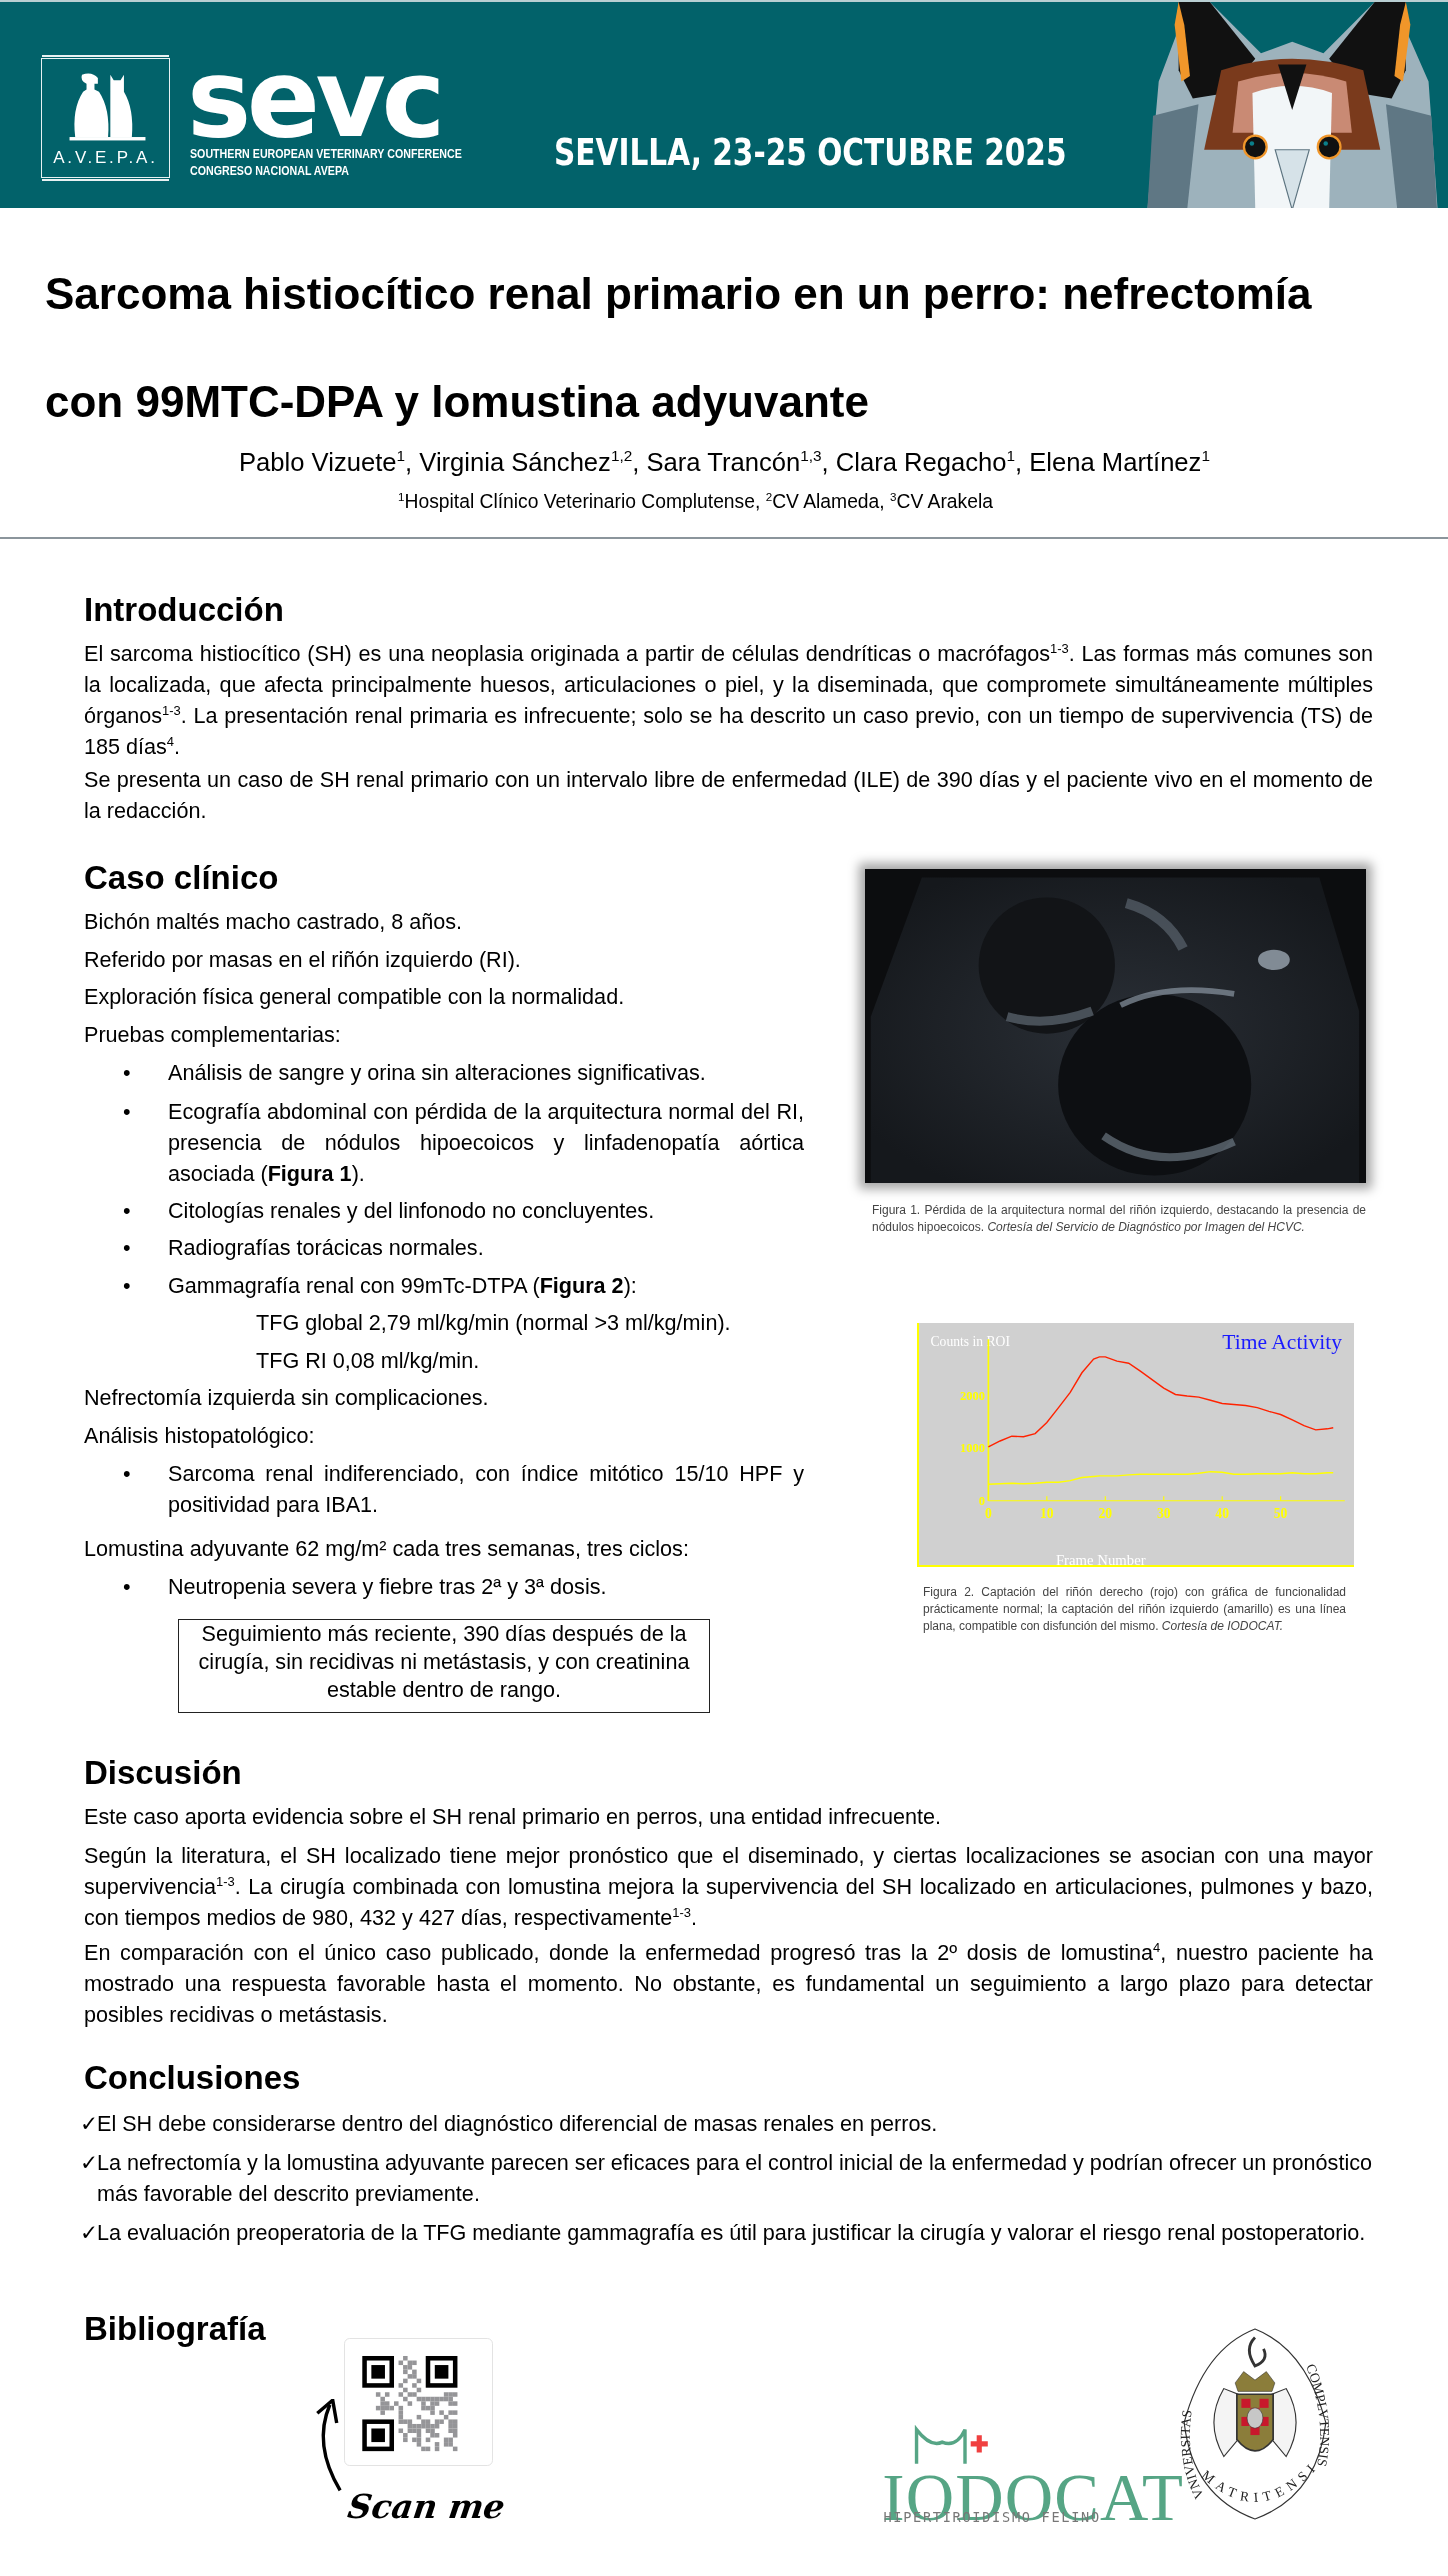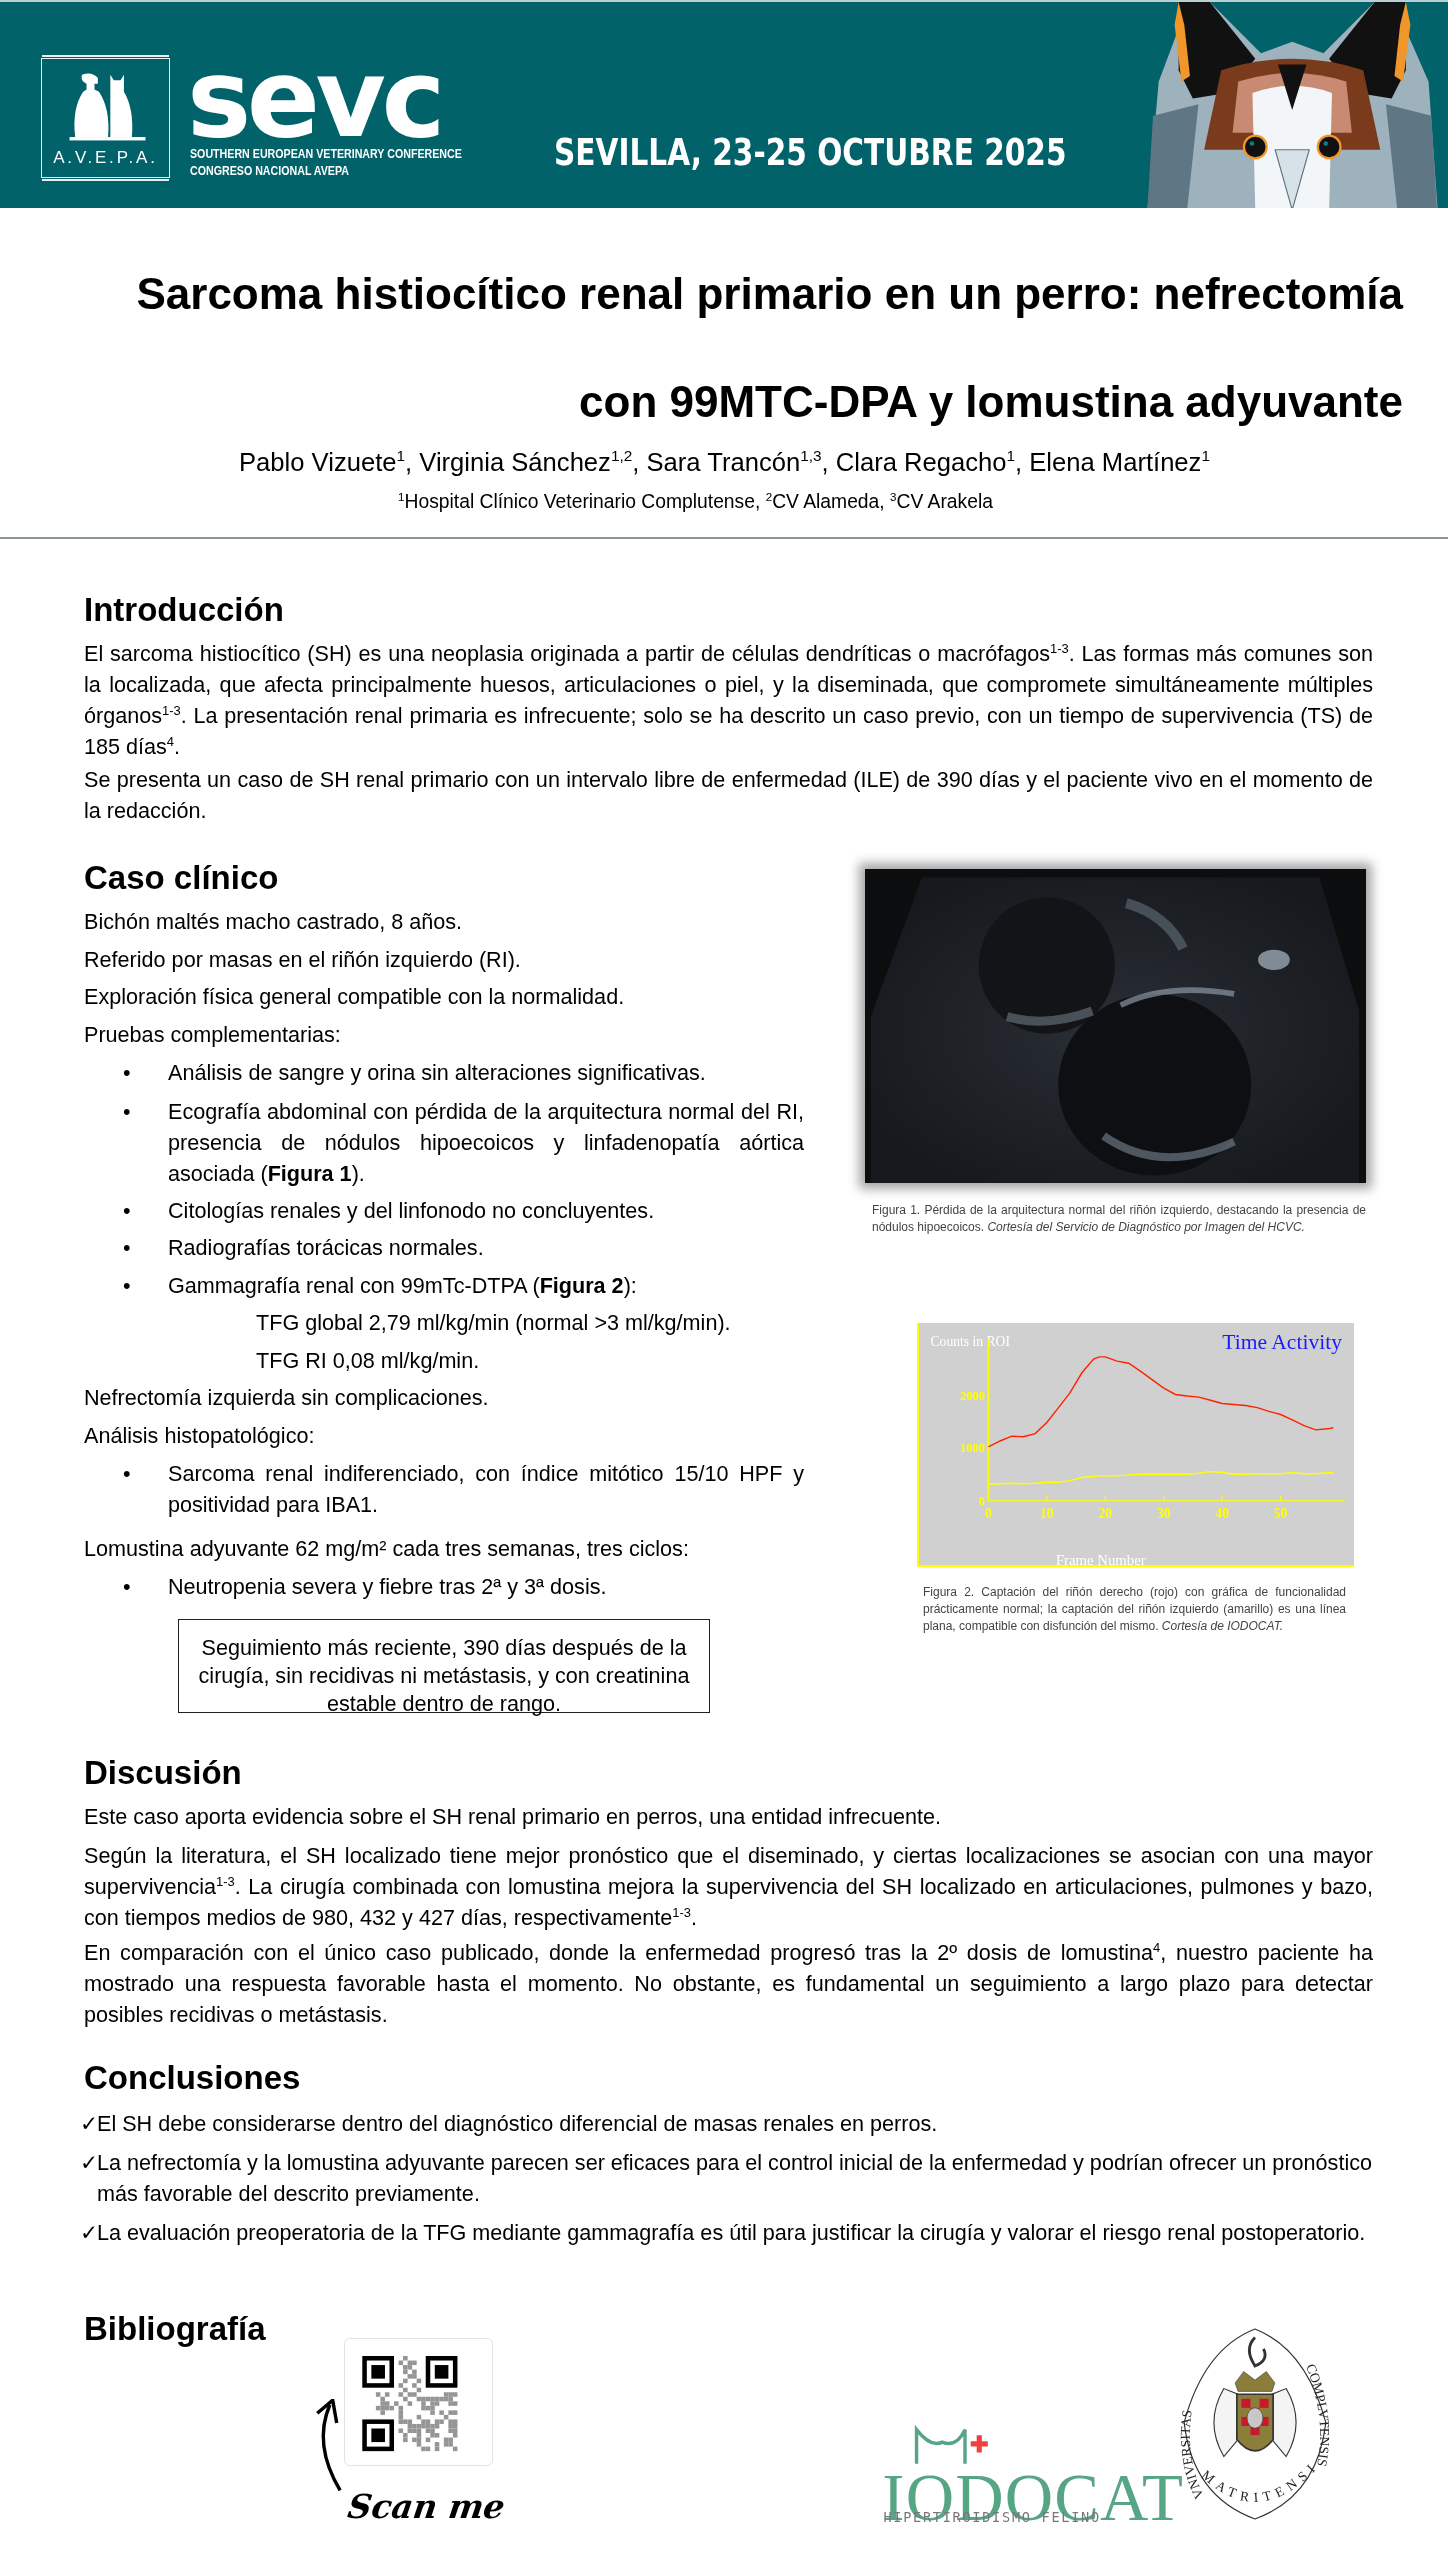--- a/index.html
+++ b/index.html
@@ -13,34 +13,34 @@
   .avepa-box .rule.top { top: -4px; } .avepa-box .rule.bot { bottom: -4px; }
   .avepa-icon { position: absolute; left: 23px; top: 11.4px; width: 85px; height: 74px; }
   .avepa-text { position: absolute; left: 0; right: 0; bottom: 9px; text-align: center; color: #fff; font-family: "Liberation Sans Narrow","Liberation Sans", sans-serif; font-size: 17px; letter-spacing: 2.8px; }
   .sevc-logo { position: absolute; left: 187px; top: 48px; color: #fff; font-family: "DejaVu Sans", sans-serif; font-weight: bold; font-size: 108px; letter-spacing: -4.5px; line-height: 97px; }
   .sevc-sub { position: absolute; left: 190px; color: #fff; font-family: "Liberation Sans", sans-serif; font-weight: bold; font-size: 13px; letter-spacing: 0px; transform: scaleX(0.82); transform-origin: left; }
   .sevc-sub.l1 { top: 144px; } .sevc-sub.l2 { top: 161px; }
   .date { position: absolute; left: 554px; top: 129px; color: #fff; font-family: "DejaVu Sans", sans-serif; font-weight: bold; font-size: 37px; transform: scaleX(0.8); transform-origin: left; letter-spacing: 0px; }
   .dog-art { position: absolute; left: 1136px; top: 0; width: 313px; height: 208px; }
 
   
-  .title { position: absolute; left: 45px; top: 267px; width: 1358px; text-align: right; font-weight: bold; font-size: 44px; line-height: 54px; }
+  .title { position: absolute; left: 45px; top: 267px; width: 1358px; text-align: left; font-weight: bold; font-size: 44px; line-height: 54px; }
   .authors { position: absolute; left: 0; top: 448px; width: 1449px; text-align: center; font-size: 25.6px; }
   .affil { position: absolute; left: 0; top: 491px; width: 1391px; text-align: center; font-size: 19.3px; }
   sup { font-size: 0.6em; vertical-align: super; line-height: 0; }
   .divider { position: absolute; left: 0; top: 537px; width: 1449px; height: 1.7px; background: #8b959c; }
 
   
   .h2 { position: absolute; left: 84px; font-weight: bold; font-size: 33px; }
   .para { position: absolute; left: 84px; width: 1289px; font-size: 21.6px; line-height: 31px; text-align: justify; }
   .line { position: absolute; left: 84px; font-size: 21.6px; line-height: 31px; }
   .bullet { position: absolute; left: 168px; width: 636px; font-size: 21.6px; line-height: 31px; text-align: justify; }
   .bullet::before { content: "•"; position: absolute; left: -45px; }
   .indent2 { position: absolute; left: 247px; font-size: 21.6px; line-height: 31px; margin-left: 9px; }
-  .callout { position: absolute; left: 178px; top: 1619px; width: 532px; height: 94px; border: 1.1px solid #222; text-align: center; font-size: 21.6px; line-height: 28px; padding-top: 14px; }
+  .callout { position: absolute; left: 178px; top: 1619px; width: 532px; height: 94px; border: 1.1px solid #222; text-align: center; font-size: 21.6px; line-height: 28px; padding-top: 0; }
 
   
   .fig1 { position: absolute; left: 865px; top: 869px; width: 501px; height: 314px; background: #111; box-shadow: 0 0 10.2px 5.7px rgba(0,0,0,0.35); overflow: hidden; }
   .caption { position: absolute; font-size: 12px; line-height: 17px; color: #444; text-align: justify; }
   .caption i { font-style: italic; }
   .fig2 { position: absolute; left: 917px; top: 1323px; width: 437px; height: 244px; background: #d0d0d0; border: 2.3px solid #ffff00; border-top: none; border-right: none; padding-left: 20px; }
   .fig2 svg { position: absolute; left: 0; top: 0; }
 
   
   .check { position: absolute; left: 97px; width: 1275px; font-size: 21.6px; line-height: 31px; text-align: justify; }

